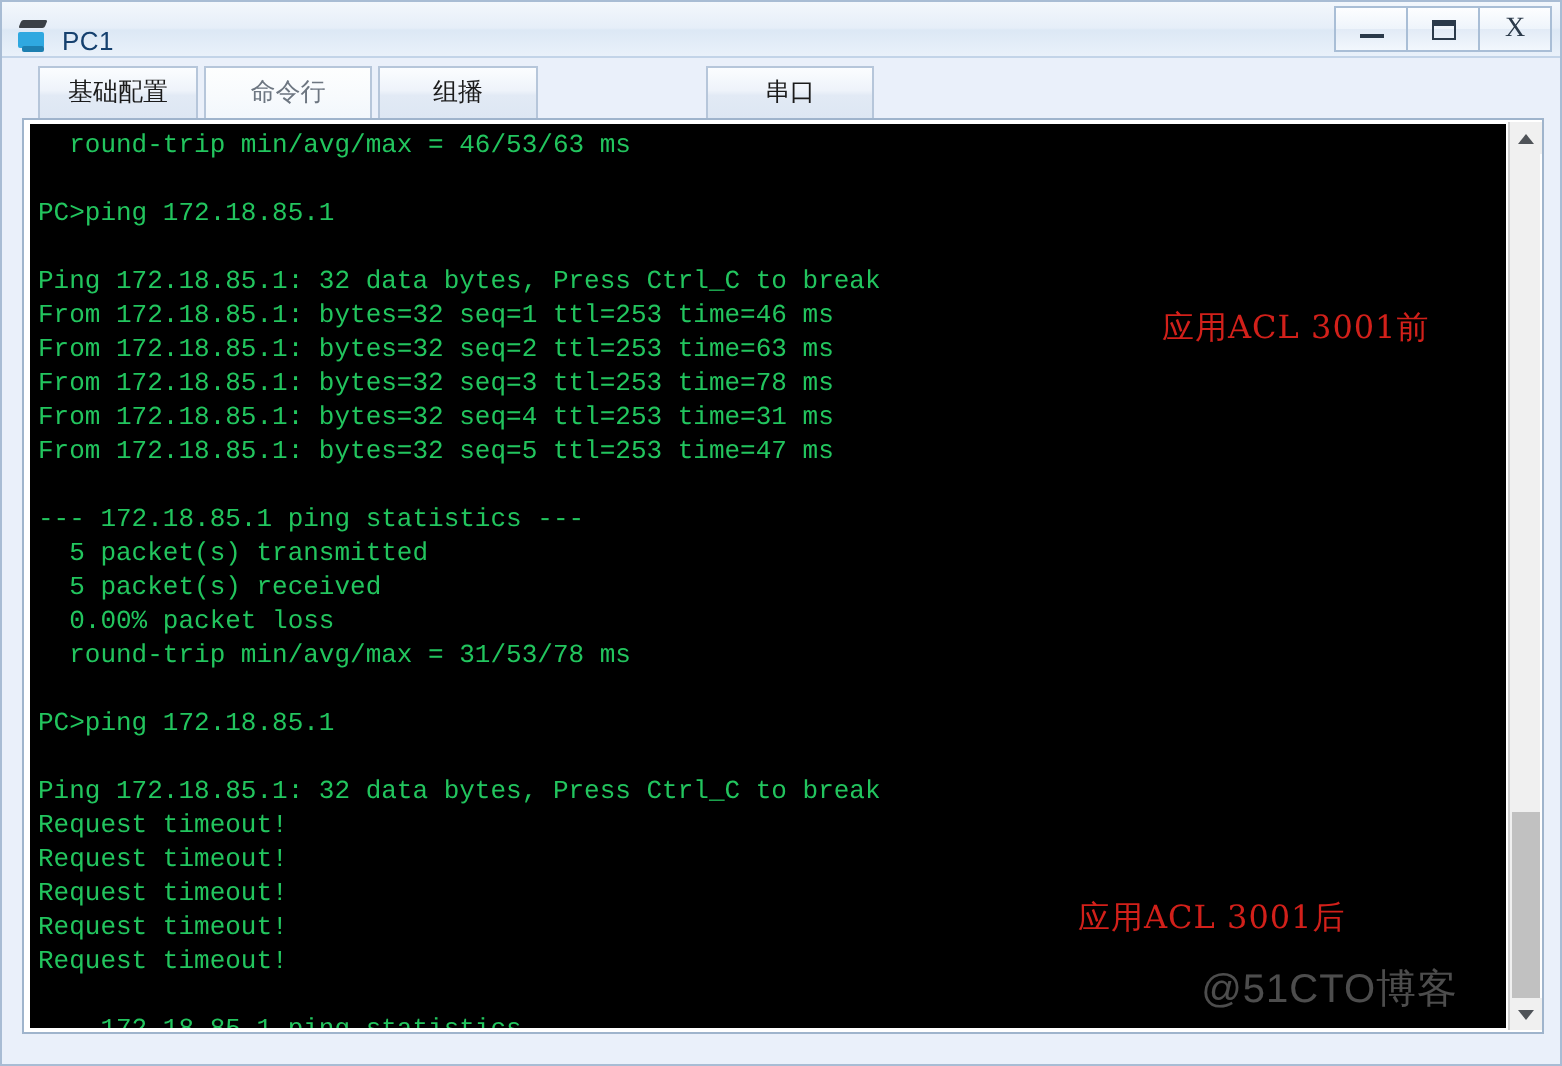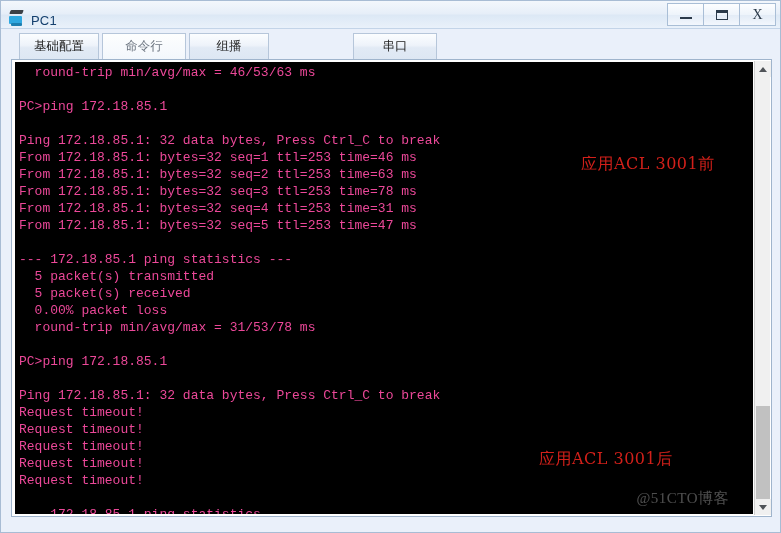--- a/index.html
+++ b/index.html
@@ -170,21 +170,21 @@
     top: 2px;
     right: 0;
     font-family: "Liberation Mono", "DejaVu Sans Mono", monospace;
     font-size: 13px;
     line-height: 17px;
     color: #f4f4f4;
     white-space: pre;
   }
   .term-lines .ln {
     height: 17px;
-    color: #ec4899;
+    color: #22c55e;
   }
   .term-lines .ln.blank { color: transparent; }
 
   
   .annot {
     position: absolute;
     color: #d2201a;
     font-size: 16px;
     font-family: "DejaVu Serif", "Liberation Serif", serif;
     white-space: nowrap;
@@ -231,23 +231,23 @@
     top: 345px;
     height: 96px;
     background: #c1c1c1;
   }
 
   
   .watermark {
     position: absolute;
     right: 24px;
     bottom: 6px;
-    font-size: 15px;
+    font-size: 20px;
     color: rgba(255,255,255,0.30);
-    font-family: Liberation Serif, serif;
+    font-family: Liberation Sans, sans-serif;
     pointer-events: none;
     letter-spacing: 0.5px;
   }
 </style>
 </head>
 <body>
 
 <div class="window">
 
   <div class="titlebar">

